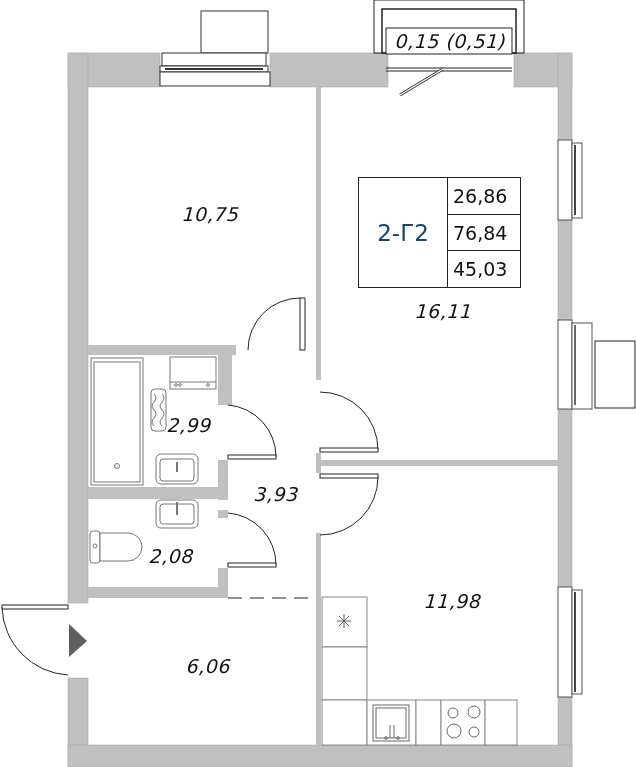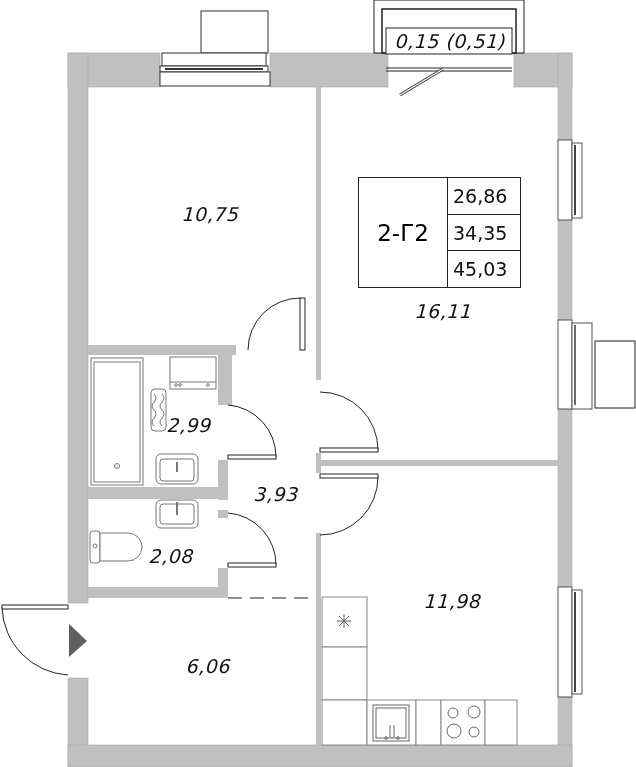--- a/index.html
+++ b/index.html
@@ -5,21 +5,21 @@
   html, body { margin: 0; padding: 0; background: #ffffff; }
   body { width: 636px; height: 767px; position: relative; overflow: hidden;
          font-family: "DejaVu Sans", sans-serif; }
   #plan { position: absolute; left: 0; top: 0; width: 636px; height: 767px; }
   .lbl { position: absolute; font-family: "DejaVu Sans", sans-serif; font-style: italic;
          font-size: 19px; color: #111; white-space: nowrap; letter-spacing: 0.5px;
          transform: skewX(-4deg); }
   .apt-table { position: absolute; left: 358px; top: 177px; width: 163px; height: 111px;
                border: 1px solid #222; box-sizing: border-box; display: flex; background: #fff; }
   .apt-code { width: 88px; border-right: 1px solid #222; display: flex; align-items: center;
-              justify-content: center; font-size: 23px; color: #000000;
+              justify-content: center; font-size: 23px; color: #0c4a6e;
               font-family: "DejaVu Sans", sans-serif; }
   .apt-vals { flex: 1; display: flex; flex-direction: column; }
   .apt-val { flex: 1; border-bottom: 1px solid #222; display: flex; align-items: center;
              padding-left: 5px; font-size: 19px; color: #111; font-family: "DejaVu Sans", sans-serif; }
   .apt-val:last-child { border-bottom: none; }
 </style>
 </head>
 <body>
 
 <svg id="plan" viewBox="0 0 636 767" xmlns="http://www.w3.org/2000/svg">
@@ -185,21 +185,21 @@
     <circle cx="474" cy="712" r="6"></circle>
     <circle cx="454" cy="731" r="7"></circle>
     <circle cx="474" cy="732" r="5"></circle>
   </g>
 </svg>
 
 <div class="apt-table">
   <div class="apt-code">2-Г2</div>
   <div class="apt-vals">
     <div class="apt-val">26,86</div>
-    <div class="apt-val">34,35</div>
+    <div class="apt-val">76,84</div>
     <div class="apt-val">45,03</div>
   </div>
 </div>
 
 <div class="lbl" style="left:396px;top:30px;font-size:19px;">0,15 (0,51)</div>
 <div class="lbl" style="left:183px;top:203px;">10,75</div>
 <div class="lbl" style="left:416px;top:300px;">16,11</div>
 <div class="lbl" style="left:168px;top:414px;">2,99</div>
 <div class="lbl" style="left:255px;top:483px;">3,93</div>
 <div class="lbl" style="left:150px;top:545px;">2,08</div>

